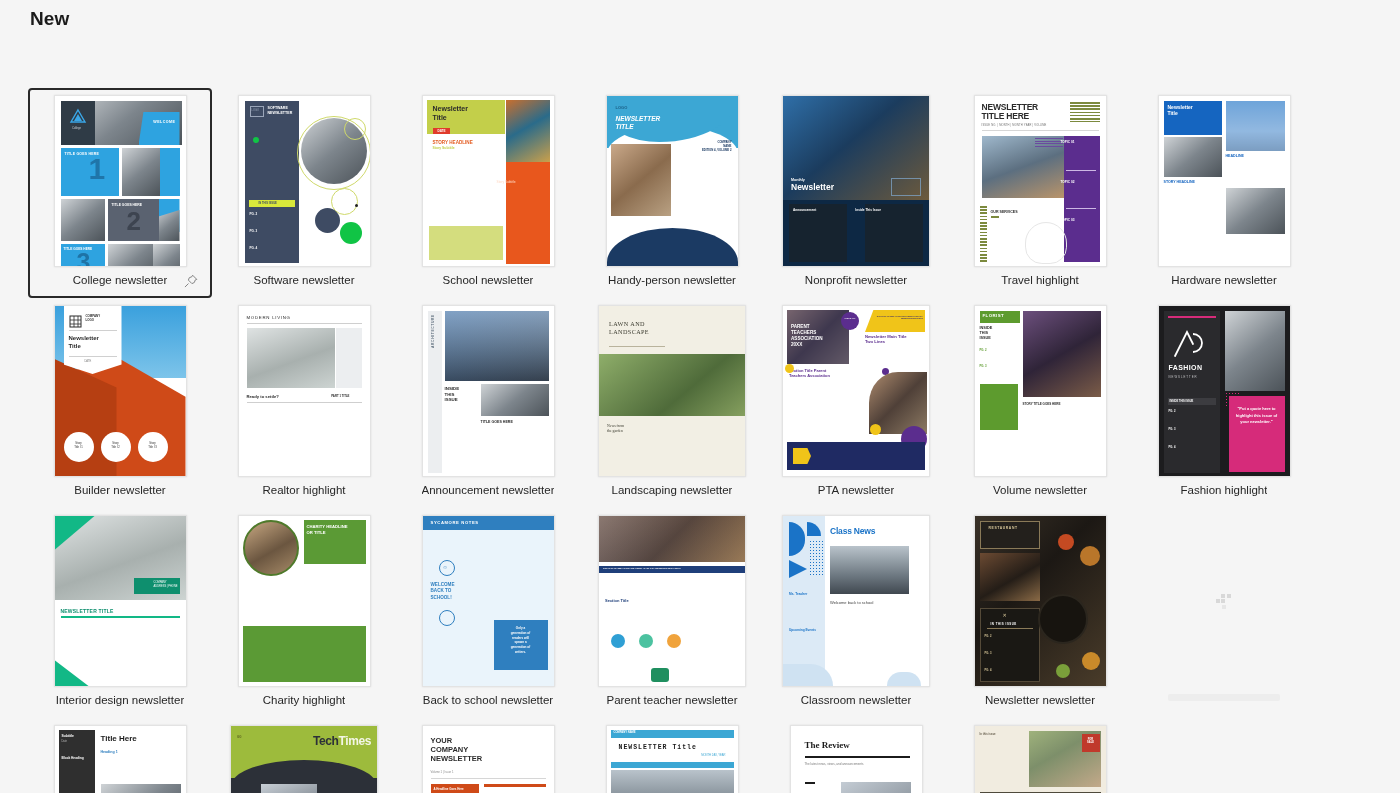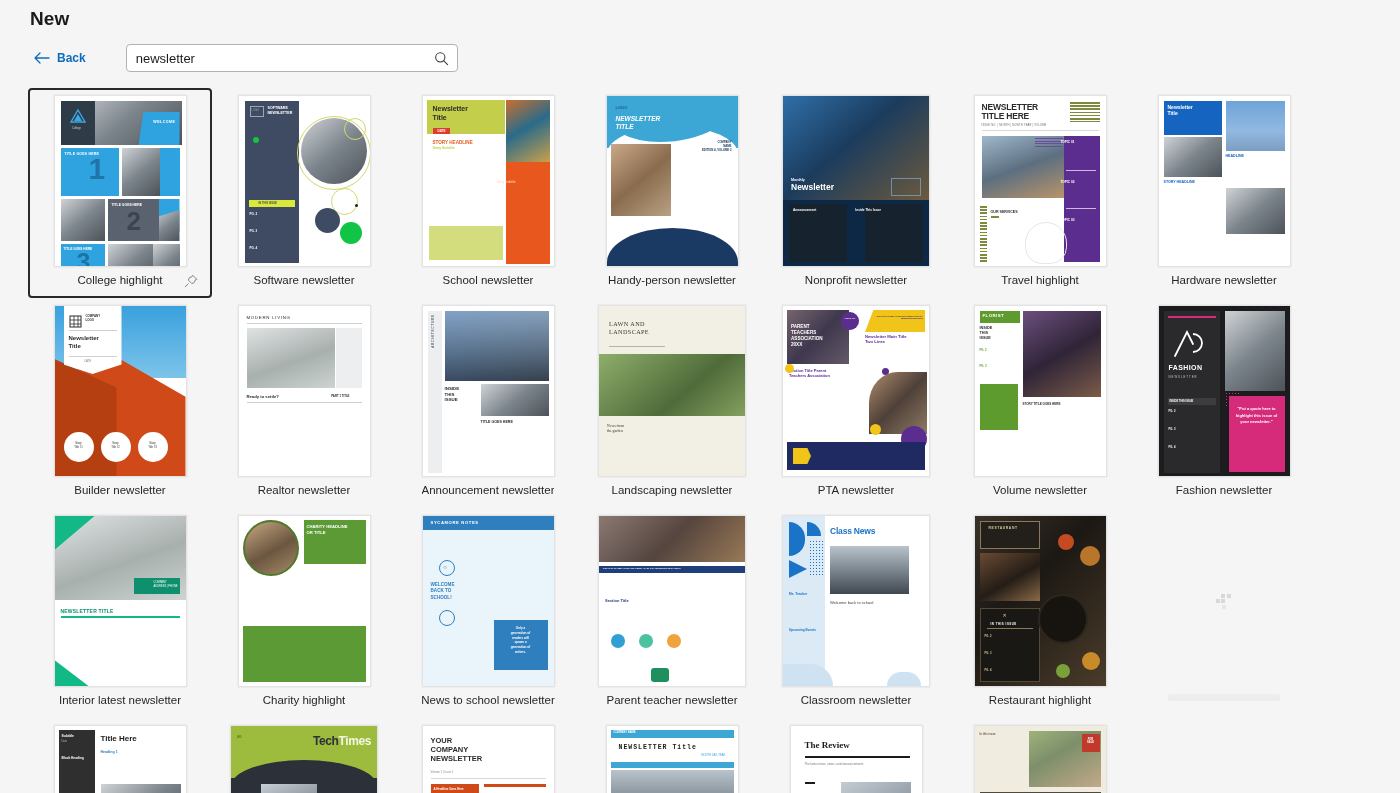--- a/index.html
+++ b/index.html
@@ -104,40 +104,20 @@
     background-size: 3px 3px;
   }
 </style>
 </head>
 <body>
 
 <div class="page">
 
   <div class="page-title">New</div>
 
-  <div class="toolbar">
-    <button class="back-btn">
-      <span class="back-arrow">
-        <svg width="16" height="14" viewBox="0 0 16 14" fill="none">
-          <path d="M1 7h14M1 7l5-5M1 7l5 5" stroke="#0f6cbd" stroke-width="1.3" stroke-linecap="round" stroke-linejoin="round"></path>
-        </svg>
-      </span>
-      <span>Back</span>
-    </button>
-
-    <div class="search-box">
-      <input class="search-input" type="text" value="newsletter" style="">
-      <span class="search-icon">
-        <svg width="15" height="15" viewBox="0 0 15 15" fill="none">
-          <circle cx="6.3" cy="6.3" r="4.6" stroke="#3b3b3b" stroke-width="1.05"></circle>
-          <path d="M9.8 9.8L13.6 13.6" stroke="#3b3b3b" stroke-width="1.05" stroke-linecap="round"></path>
-        </svg>
-      </span>
-    </div>
-  </div>
 
   <div class="grid" id="grid">
       <div class="cell">
         <div class="card-wrap selected">
           <div class="thumb">
   <div class="t" style="inset:0;background:#fff"></div>
   <div class="t ph bw" style="left:6px;top:5px;width:121px;height:44px;color:#fff"></div>
   <div class="t" style="left:6px;top:5px;width:34px;height:44px;background:#2f3b46"></div>
   <div class="t" style="left:14px;top:12px;width:18px;height:16px;">
     <svg width="18" height="16" viewBox="0 0 18 16">
@@ -201,21 +181,21 @@
                 <i style="width:86%"></i>
                 <i style="width:90%"></i>
                 <i style="width:74%"></i>
                 <i style="width:82%"></i>
               </div>
             </div>
   <div class="t ph bw" style="left:53px;top:148px;width:46px;height:38px"></div>
   <div class="t ph bw" style="right:6px;top:148px;width:27px;height:38px"></div>
 </div>
           <div class="caption-row">
-            <div class="caption">College highlight</div>
+            <div class="caption">College newsletter</div>
             <span class="pin-icon"><svg width="14" height="14" viewBox="0 0 14 14" fill="none">
                 <path d="M8.6 1.2l4.2 4.2-1.5.5-1 2.6L7.9 9.6 4.4 6.1l.9-2.4 2.6-1 .7-1.5z" stroke="#4a4a4a" stroke-width="1" fill="none" stroke-linejoin="round"></path>
                 <path d="M4.2 9.8L1.2 12.8" stroke="#4a4a4a" stroke-width="1" stroke-linecap="round"></path>
               </svg></span>
           </div>
         </div>
       </div>
       <div class="cell">
         <div class="card-wrap">
           <div class="thumb">
@@ -698,21 +678,21 @@
                 <i style="width:96%"></i>
                 <i style="width:84%"></i>
                 <i style="width:88%"></i>
                 <i style="width:92%"></i>
                 <i style="width:74%"></i>
                 <i style="width:46%"></i>
               </div>
             </div>
 </div>
           <div class="caption-row">
-            <div class="caption">Realtor newsletter</div>
+            <div class="caption">Realtor highlight</div>
           </div>
         </div>
       </div>
       <div class="cell">
         <div class="card-wrap">
           <div class="thumb">
   <div class="t" style="inset:0;background:#fff"></div>
   <div class="t" style="left:5px;top:5px;width:14px;height:162px;background:#eceef0"></div>
   <div class="t" style="left:8px;top:42px;color:#5a6a7a;font-size:3.4px;font-weight:bold;letter-spacing:.6px;transform:rotate(-90deg);transform-origin:left top;white-space:nowrap">ARCHITECTURE</div>
   <div class="t ph city" style="left:22px;top:5px;width:104px;height:70px"></div>
@@ -1003,21 +983,21 @@
                 <i style="width:94%"></i>
                 <i style="width:66%"></i>
               </div>
             </div>
   <div class="t ph bw" style="left:66px;top:5px;width:60px;height:80px"></div>
   <div class="t" style="left:70px;top:90px;width:56px;height:76px;background:#d62b7a"></div>
   <div class="t" style="left:73px;top:100px;width:50px;color:#fff;font-size:4px;font-weight:bold;text-align:center;line-height:1.65">"Put a quote here to highlight this issue of your newsletter."</div>
   <div class="t dotpat" style="left:66px;top:86px;width:14px;height:14px;color:#d62b7a"></div>
 </div>
           <div class="caption-row">
-            <div class="caption">Fashion newsletter</div>
+            <div class="caption">Fashion highlight</div>
           </div>
         </div>
       </div>
       <div class="cell">
         <div class="card-wrap">
           <div class="thumb">
   <div class="t" style="inset:0;background:#fff"></div>
   <div class="t ph kitchen" style="left:0;top:0;right:0;height:84px"></div>
   <div class="t" style="left:0;top:0;width:40px;height:34px;background:#12b886;clip-path:polygon(0 0,100% 0,0 100%)"></div>
   <div class="t" style="right:6px;top:62px;width:46px;height:16px;background:#0e8f6e"></div>
@@ -1064,21 +1044,21 @@
                 <i style="width:88%"></i>
                 <i style="width:94%"></i>
                 <i style="width:86%"></i>
                 <i style="width:78%"></i>
                 <i style="width:46%"></i>
               </div>
             </div>
   <div class="t" style="left:0;bottom:0;width:34px;height:26px;background:#12b886;clip-path:polygon(0 100%,0 0,100% 100%)"></div>
 </div>
           <div class="caption-row">
-            <div class="caption">Interior latest newsletter</div>
+            <div class="caption">Interior design newsletter</div>
           </div>
         </div>
       </div>
       <div class="cell">
         <div class="card-wrap">
           <div class="thumb">
   <div class="t" style="inset:0;background:#fff"></div>
   <div class="t ph" style="left:4px;top:4px;width:56px;height:56px;border-radius:50%;background:linear-gradient(150deg,#c8a882,#6b5640 55%,#a78b68);border:2px solid #4f7a2b"></div>
   <div class="t" style="right:4px;top:4px;width:62px;height:44px;background:#5b9a35"></div>
   <div class="t" style="right:7px;top:8px;color:#fff;font-size:4.2px;font-weight:bold;line-height:1.35;width:56px">CHARITY HEADLINE<br>OR TITLE</div>
@@ -1222,21 +1202,21 @@
                 <i style="width:88%"></i>
                 <i style="width:92%"></i>
                 <i style="width:78%"></i>
                 <i style="width:48%"></i>
               </div>
             </div>
   <div class="t" style="right:6px;top:104px;width:54px;height:50px;background:#2f7fbf"></div>
   <div class="t" style="right:10px;top:110px;width:46px;color:#fff;font-size:3.1px;font-weight:bold;text-align:center;line-height:1.55">Only a<br>generation of<br>readers will<br>spawn a<br>generation of<br>writers.</div>
 </div>
           <div class="caption-row">
-            <div class="caption">News to school newsletter</div>
+            <div class="caption">Back to school newsletter</div>
           </div>
         </div>
       </div>
       <div class="cell">
         <div class="card-wrap">
           <div class="thumb wide">
   <div class="t" style="inset:0;background:#fff"></div>
   <div class="t ph people" style="left:0;top:0;right:0;height:46px"></div>
   <div class="t" style="left:0;top:0;right:0;height:46px;background:linear-gradient(120deg,rgba(30,60,120,.25),rgba(200,120,40,.2))"></div>
   <div class="t" style="left:0;top:50px;right:0;height:7px;background:#1f3f7a"></div>
@@ -1425,21 +1405,21 @@
                 <i style="width:64%"></i>
               </div>
             </div>
   <div class="t" style="right:18px;top:78px;width:50px;height:50px;border-radius:50%;background:#17140f;border:2px solid #2b261e"></div>
   <div class="t" style="right:6px;top:30px;width:20px;height:20px;border-radius:50%;background:#b9762a"></div>
   <div class="t" style="right:32px;top:18px;width:16px;height:16px;border-radius:50%;background:#c44a22"></div>
   <div class="t" style="right:6px;bottom:16px;width:18px;height:18px;border-radius:50%;background:#c98a2a"></div>
   <div class="t" style="right:36px;bottom:8px;width:14px;height:14px;border-radius:50%;background:#7aa03a"></div>
 </div>
           <div class="caption-row">
-            <div class="caption">Restaurant highlight</div>
+            <div class="caption">Newsletter newsletter</div>
           </div>
         </div>
       </div>
       <div class="cell">
         <div class="card-wrap">
           <div class="skeleton">
             <div class="sk-dots">
               <i style="left:0;top:5px"></i>
               <i style="left:5px;top:5px"></i>
               <i style="left:5px;top:0"></i>

